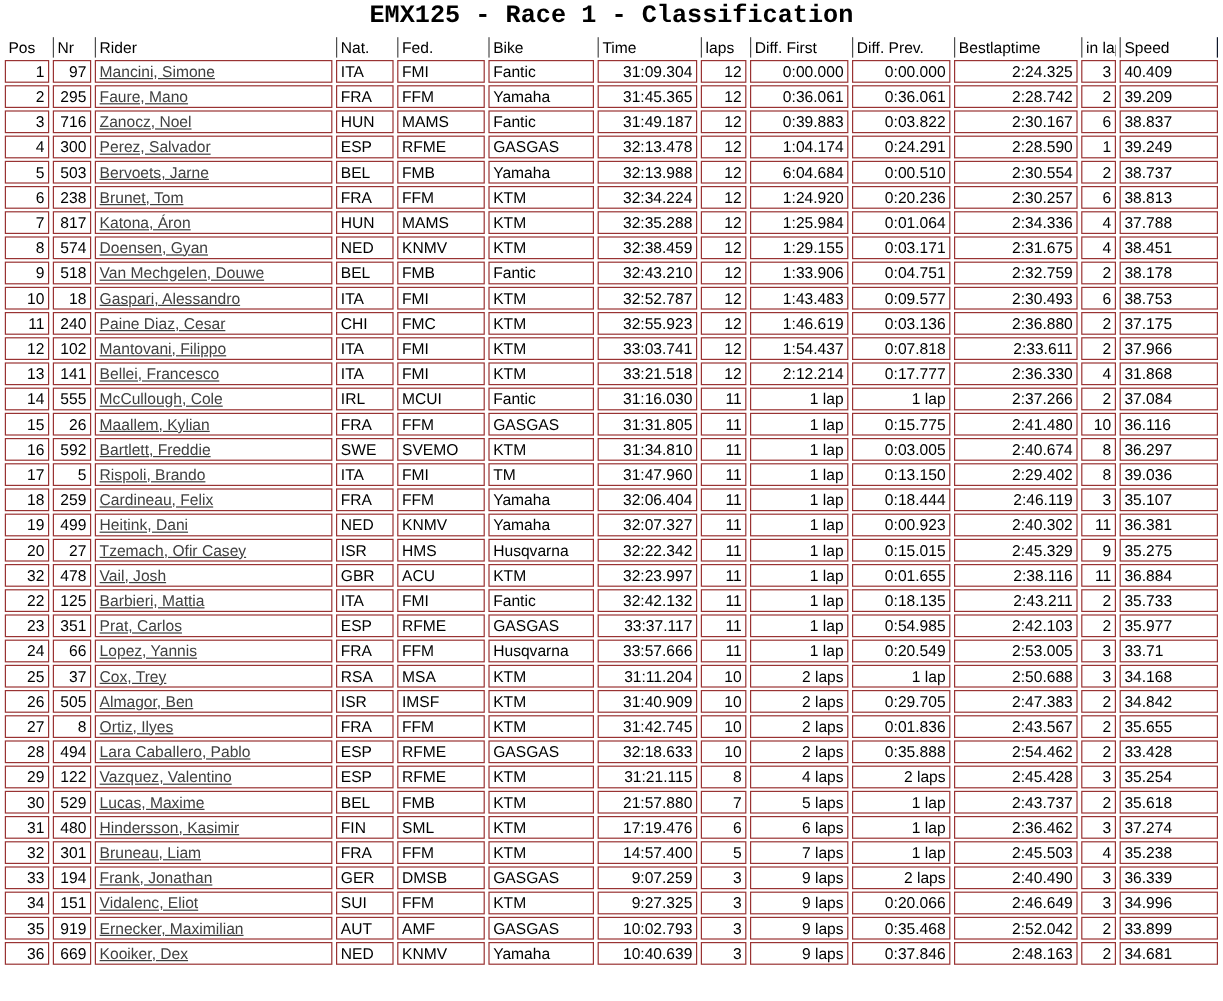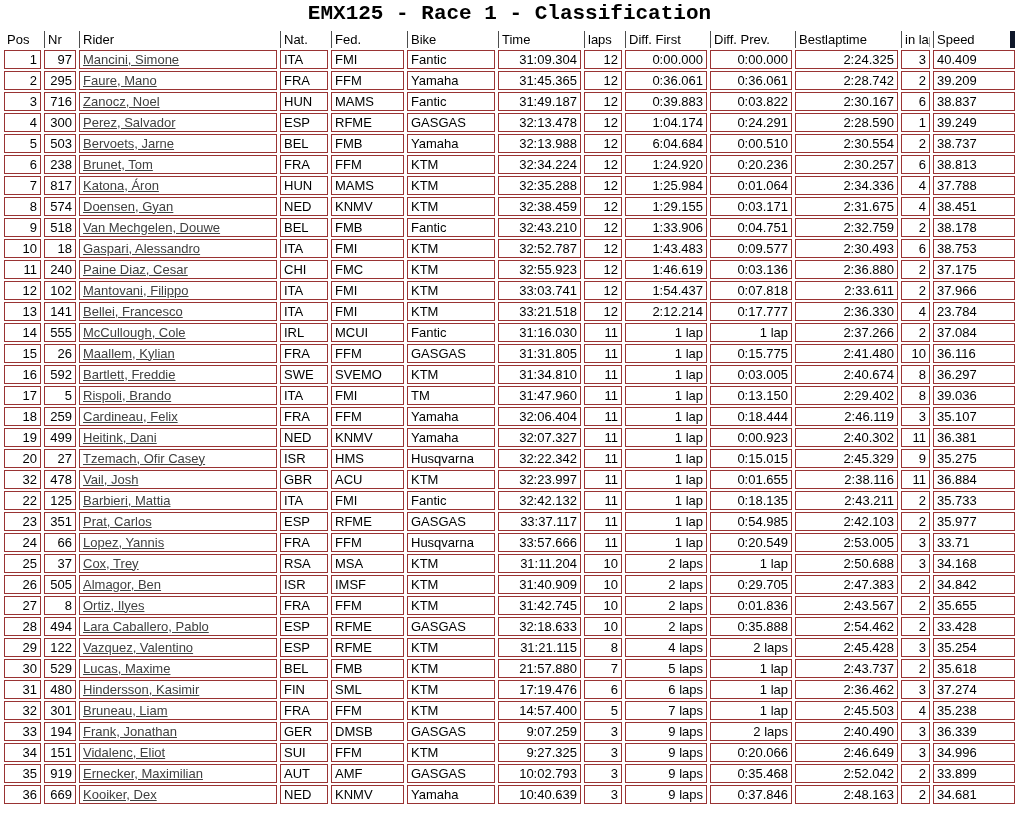--- a/index.html
+++ b/index.html
@@ -30,21 +30,21 @@
   table.results th {
     font-weight: normal;
     text-align: left;
     padding: 0 3px;
     height: 17px;
     white-space: nowrap;
     overflow: hidden;
     border-left: 1px solid #4d4d4d;
   }
   table.results th:first-child { border-left: none; }
-  table.results th:last-child  { border-right: 5px solid #0f172a; }
+  table.results th:last-child  { border-right: 1px solid #0f172a; }
   table.results td {
     border: 1px solid #993333;
     height: 19px;
     line-height: 16px;
     padding: 0 3px;
     white-space: nowrap;
     overflow: hidden;
   }
   td.right { text-align: right; }
   a.rider-link {
@@ -292,21 +292,21 @@
         <td class=""><a href="#" class="rider-link">Bellei, Francesco</a></td>
         <td class="">ITA</td>
         <td class="">FMI</td>
         <td class="">KTM</td>
         <td class="right">33:21.518</td>
         <td class="right">12</td>
         <td class="right">2:12.214</td>
         <td class="right">0:17.777</td>
         <td class="right">2:36.330</td>
         <td class="right">4</td>
-        <td class="">23.784</td>
+        <td class="">31.868</td>
       </tr>
       <tr>
         <td class="right">14</td>
         <td class="right">555</td>
         <td class=""><a href="#" class="rider-link">McCullough, Cole</a></td>
         <td class="">IRL</td>
         <td class="">MCUI</td>
         <td class="">Fantic</td>
         <td class="right">31:16.030</td>
         <td class="right">11</td>

